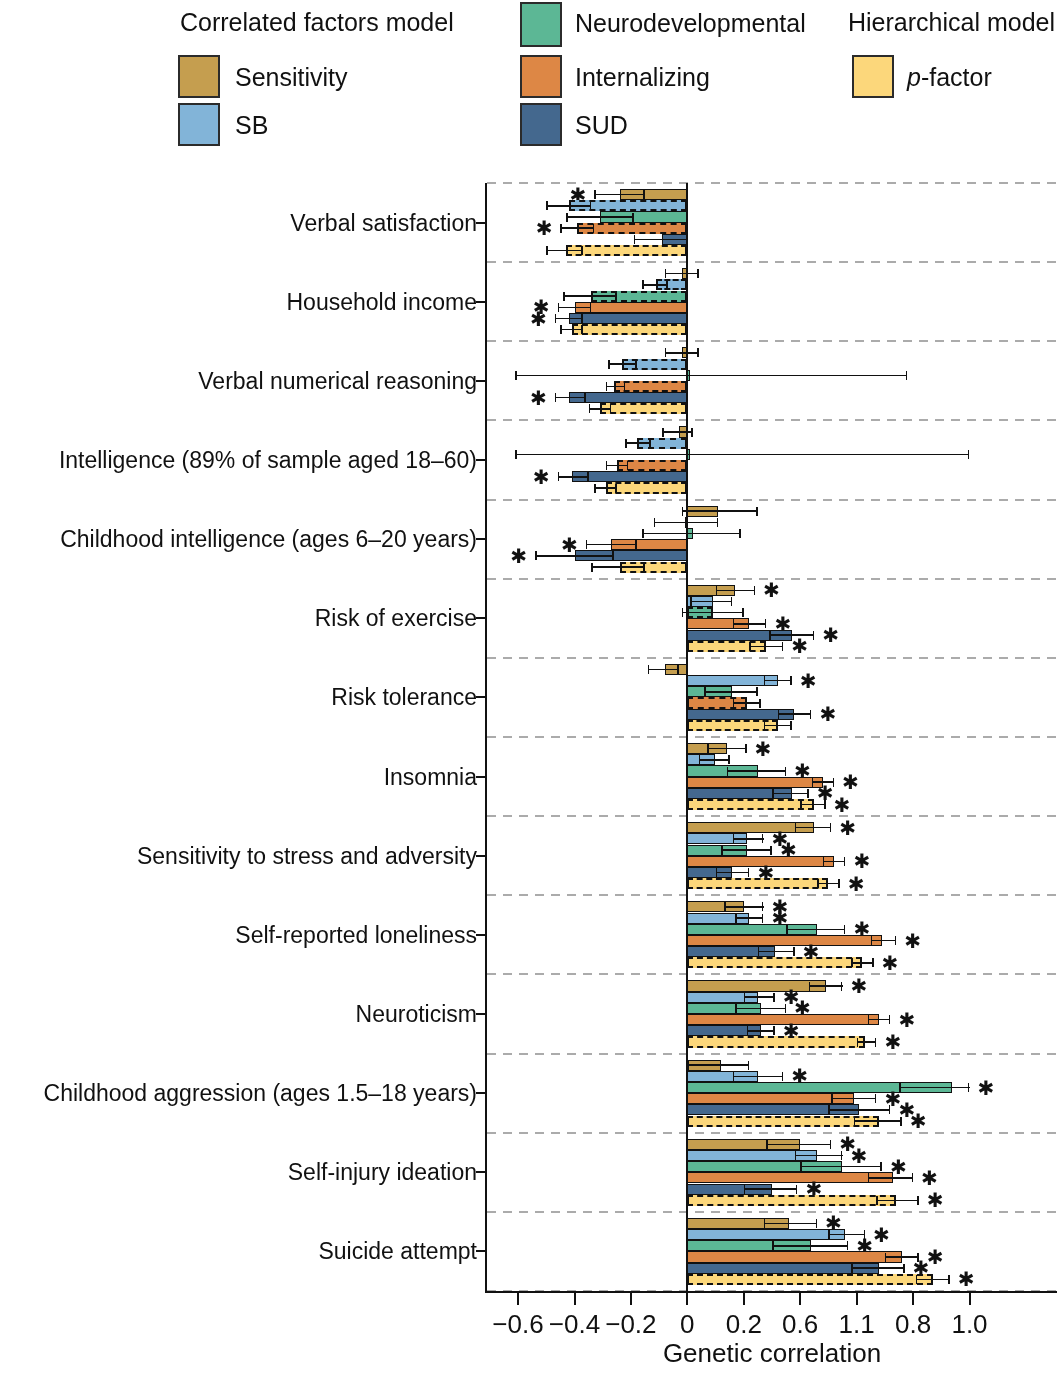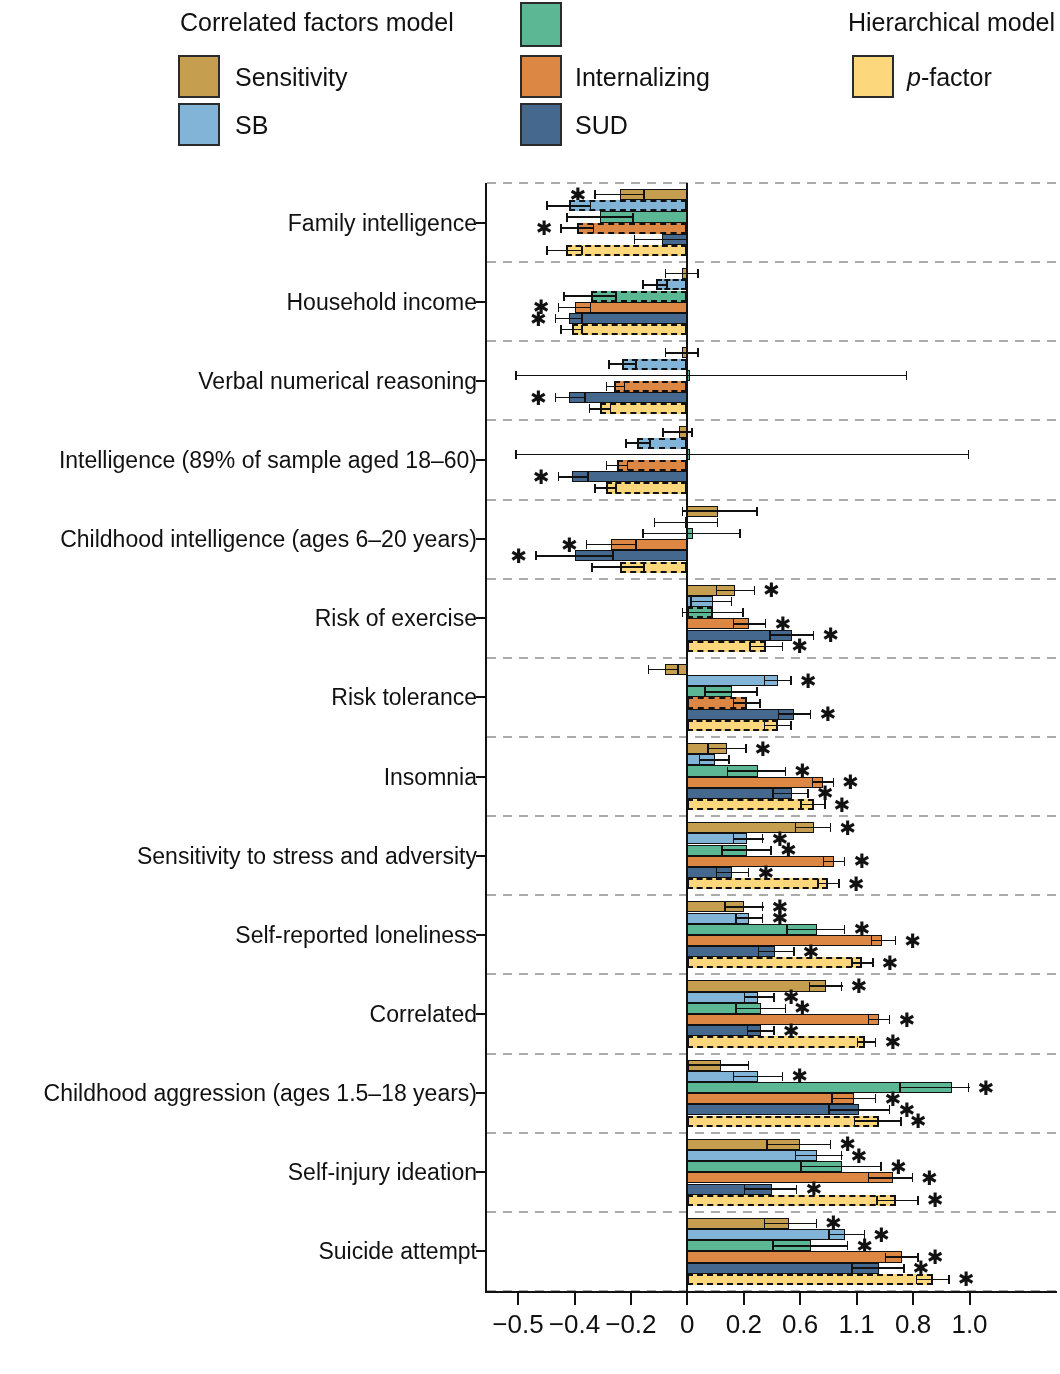--- a/index.html
+++ b/index.html
@@ -30,20 +30,21 @@
   <div class="lg-h" style="left:180px;top:8px;">Correlated factors model</div>
   <div class="lg-h" style="left:848px;top:8px;">Hierarchical model</div>
 
   <div class="sw" style="left: 178px; top: 55px; background-color: rgb(197, 158, 79);"></div>
   <div class="lg-l" style="left:235px;top:62px;">Sensitivity</div>
 
   <div class="sw" style="left: 178px; top: 103px; background-color: rgb(130, 180, 216);"></div>
   <div class="lg-l" style="left:235px;top:110px;">SB</div>
 
   <div class="sw" style="left: 520px; top: 2px; height: 45px; background-color: rgb(92, 183, 149);"></div>
+  <div class="lg-l" style="left:575px;top:8px;">Neurodevelopmental</div>
 
   <div class="sw" style="left: 520px; top: 55px; background-color: rgb(221, 135, 69);"></div>
   <div class="lg-l" style="left:575px;top:62px;">Internalizing</div>
 
   <div class="sw" style="left: 520px; top: 103px; background-color: rgb(68, 104, 142);"></div>
   <div class="lg-l" style="left:575px;top:110px;">SUD</div>
 
   <div class="sw" style="left: 852px; top: 55px; background-color: rgb(252, 215, 123);"></div>
   <div class="lg-l" style="left:907px;top:62px;"><span class="it">p</span><span>-factor</span></div>
 
@@ -56,21 +57,21 @@
       <div class="sep" style="left:487px;top:577.7px;width:573px;"></div>
       <div class="sep" style="left:487px;top:656.9px;width:573px;"></div>
       <div class="sep" style="left:487px;top:736.0px;width:573px;"></div>
       <div class="sep" style="left:487px;top:815.1px;width:573px;"></div>
       <div class="sep" style="left:487px;top:894.3px;width:573px;"></div>
       <div class="sep" style="left:487px;top:973.4px;width:573px;"></div>
       <div class="sep" style="left:487px;top:1052.6px;width:573px;"></div>
       <div class="sep" style="left:487px;top:1131.7px;width:573px;"></div>
       <div class="sep" style="left:487px;top:1210.9px;width:573px;"></div>
       <div class="sep" style="left:487px;top:1290.0px;width:573px;"></div>
-      <div class="cat" style="left:0px;top:207.6px;width:477px;">Family intelligence</div>
+      <div class="cat" style="left:0px;top:207.6px;width:477px;">Verbal satisfaction</div>
       <div class="ytick" style="left:476px;top:221.6px;"></div>
       <div class="bar" style="left:619.6px;top:189.0px;width:67.7px;height:11.2px;background:#c59e4f;border:1.5px solid #111;"></div>
       <div class="wl" style="left:594.2px;top:193.8px;width:50.8px;height:1.6px;"></div>
       <div class="wc" style="left:594.2px;top:190.1px;"></div>
       <div class="wc" style="left:643.4px;top:190.1px;"></div>
       <div class="star" style="left: 586.2px; top: 183.6px; transform: translateX(-100%);">✱</div>
       <div class="bar" style="left:568.8px;top:200.2px;width:118.5px;height:11.2px;background:#82b4d8;border:2px dashed #111;"></div>
       <div class="wl" style="left:546.3px;top:205.0px;width:45.1px;height:1.6px;"></div>
       <div class="wc" style="left:546.3px;top:201.3px;"></div>
       <div class="wc" style="left:589.8px;top:201.3px;"></div>
@@ -347,21 +348,21 @@
       <div class="bar" style="left:687.3px;top:946.1px;width:87.5px;height:11.2px;background:#44688e;border:1.5px solid #111;"></div>
       <div class="wl" style="left:757.9px;top:950.9px;width:36.7px;height:1.6px;"></div>
       <div class="wc" style="left:757.9px;top:947.2px;"></div>
       <div class="wc" style="left:793.0px;top:947.2px;"></div>
       <div class="star" style="left:802.6px;top:940.7px;">✱</div>
       <div class="bar" style="left:687.3px;top:957.3px;width:175.0px;height:11.2px;background:#fcd77b;border:2px dashed #111;"></div>
       <div class="wl" style="left:851.0px;top:962.1px;width:22.6px;height:1.6px;"></div>
       <div class="wc" style="left:851.0px;top:958.4px;"></div>
       <div class="wc" style="left:872.0px;top:958.4px;"></div>
       <div class="star" style="left:881.6px;top:951.9px;">✱</div>
-      <div class="cat" style="left:0px;top:999.0px;width:477px;">Correlated</div>
+      <div class="cat" style="left:0px;top:999.0px;width:477px;">Neuroticism</div>
       <div class="ytick" style="left:476px;top:1013.0px;"></div>
       <div class="bar" style="left:687.3px;top:980.4px;width:138.3px;height:11.2px;background:#c59e4f;border:1.5px solid #111;"></div>
       <div class="wl" style="left:808.7px;top:985.2px;width:33.9px;height:1.6px;"></div>
       <div class="wc" style="left:808.7px;top:981.5px;"></div>
       <div class="wc" style="left:840.9px;top:981.5px;"></div>
       <div class="star" style="left:850.5px;top:975.0px;">✱</div>
       <div class="bar" style="left:687.3px;top:991.6px;width:70.5px;height:11.2px;background:#82b4d8;border:1.5px solid #111;"></div>
       <div class="wl" style="left:743.8px;top:996.4px;width:31.0px;height:1.6px;"></div>
       <div class="wc" style="left:743.8px;top:992.7px;"></div>
       <div class="wc" style="left:773.2px;top:992.7px;"></div>
@@ -478,32 +479,33 @@
       <div class="star" style="left:912.6px;top:1257.2px;">✱</div>
       <div class="bar" style="left:687.3px;top:1273.8px;width:245.5px;height:11.2px;background:#fcd77b;border:2px dashed #111;"></div>
       <div class="wl" style="left:915.9px;top:1278.6px;width:33.9px;height:1.6px;"></div>
       <div class="wc" style="left:915.9px;top:1274.9px;"></div>
       <div class="wc" style="left:948.2px;top:1274.9px;"></div>
       <div class="star" style="left:957.8px;top:1268.4px;">✱</div>
       <div class="axline" style="left:485px;top:183px;width:2px;height:1108px;"></div>
       <div class="axline" style="left:686.3px;top:183px;width:2px;height:1108px;"></div>
       <div class="axline" style="left:485px;top:1291px;width:572px;height:2px;"></div>
       <div class="xtick" style="left:517.0px;top:1293px;"></div>
-      <div class="xlab" style="left:473.0px;top:1309px;width:90px;">−0.5</div>
+      <div class="xlab" style="left:473.0px;top:1309px;width:90px;">−0.6</div>
       <div class="xtick" style="left:573.5px;top:1293px;"></div>
       <div class="xlab" style="left:529.5px;top:1309px;width:90px;">−0.4</div>
       <div class="xtick" style="left:629.9px;top:1293px;"></div>
       <div class="xlab" style="left:585.9px;top:1309px;width:90px;">−0.2</div>
       <div class="xtick" style="left:686.3px;top:1293px;"></div>
       <div class="xlab" style="left:642.3px;top:1309px;width:90px;">0</div>
       <div class="xtick" style="left:742.8px;top:1293px;"></div>
       <div class="xlab" style="left:698.8px;top:1309px;width:90px;">0.2</div>
       <div class="xtick" style="left:799.2px;top:1293px;"></div>
       <div class="xlab" style="left:755.2px;top:1309px;width:90px;">0.6</div>
       <div class="xtick" style="left:855.7px;top:1293px;"></div>
       <div class="xlab" style="left:811.7px;top:1309px;width:90px;">1.1</div>
       <div class="xtick" style="left:912.1px;top:1293px;"></div>
       <div class="xlab" style="left:868.1px;top:1309px;width:90px;">0.8</div>
       <div class="xtick" style="left:968.5px;top:1293px;"></div>
       <div class="xlab" style="left:924.5px;top:1309px;width:90px;">1.0</div>
     </div>
 
+  <div id="xlabel">Genetic correlation</div>
 </div>
 
 </body></html>

